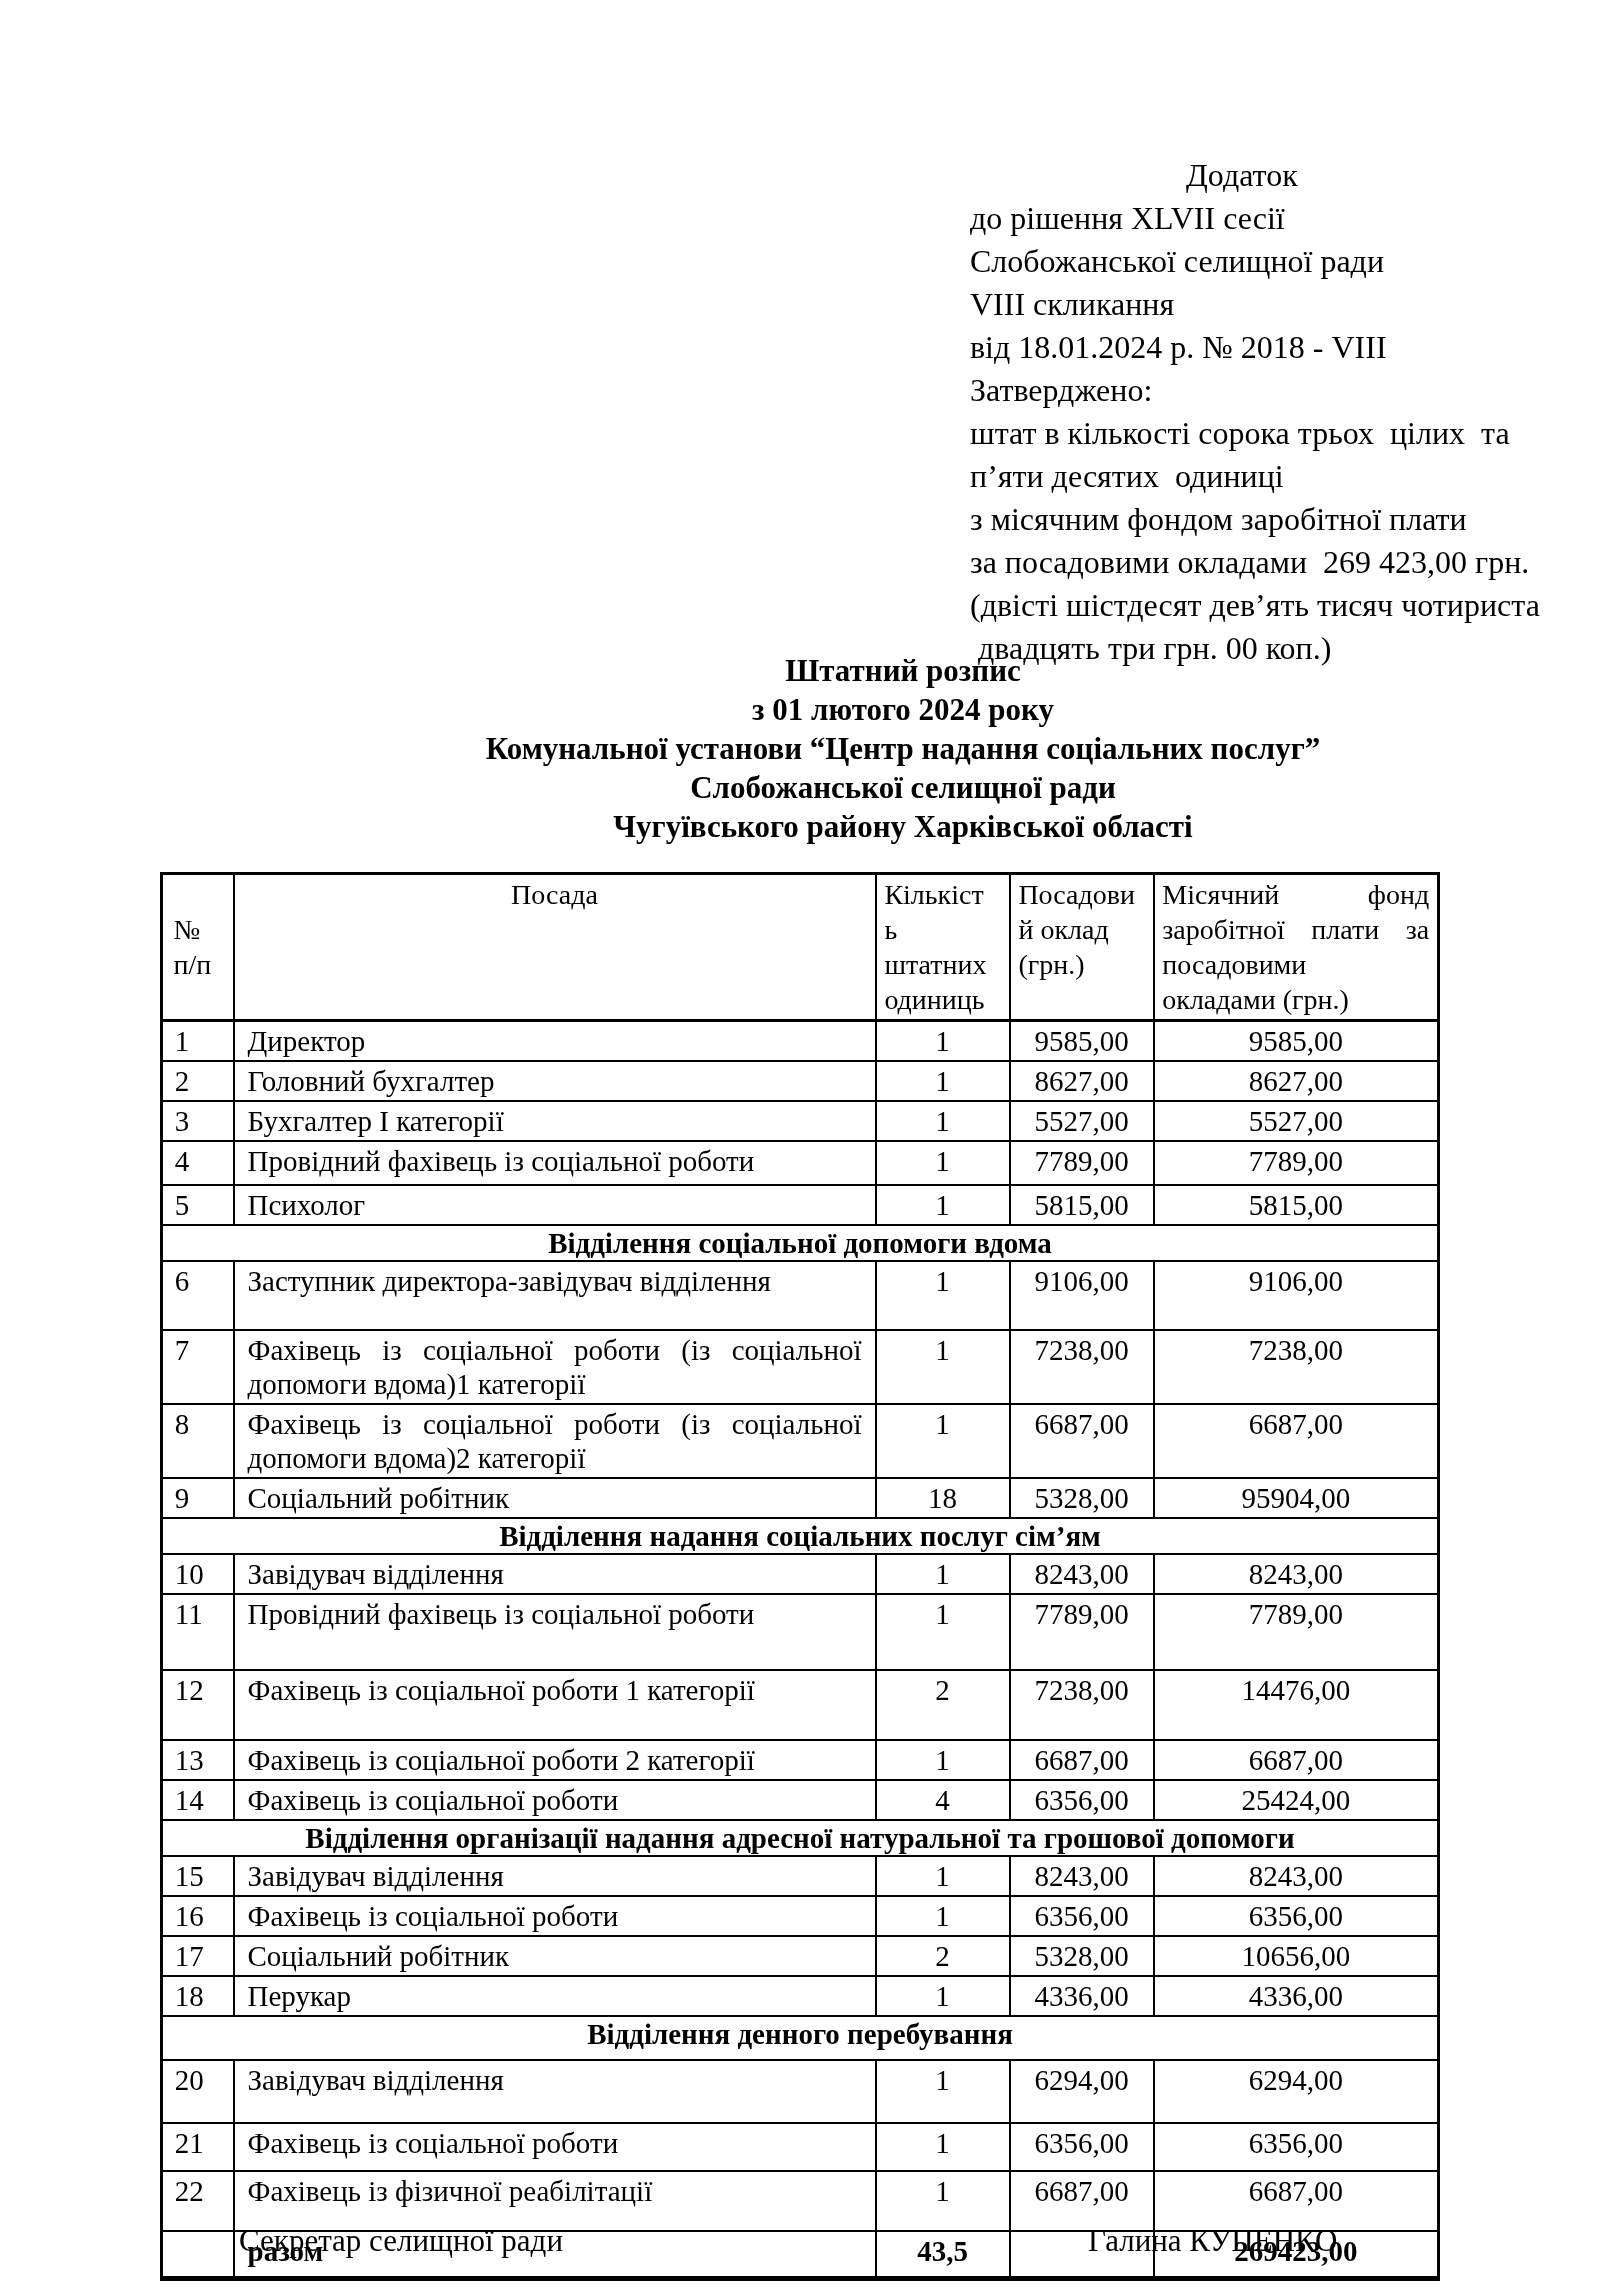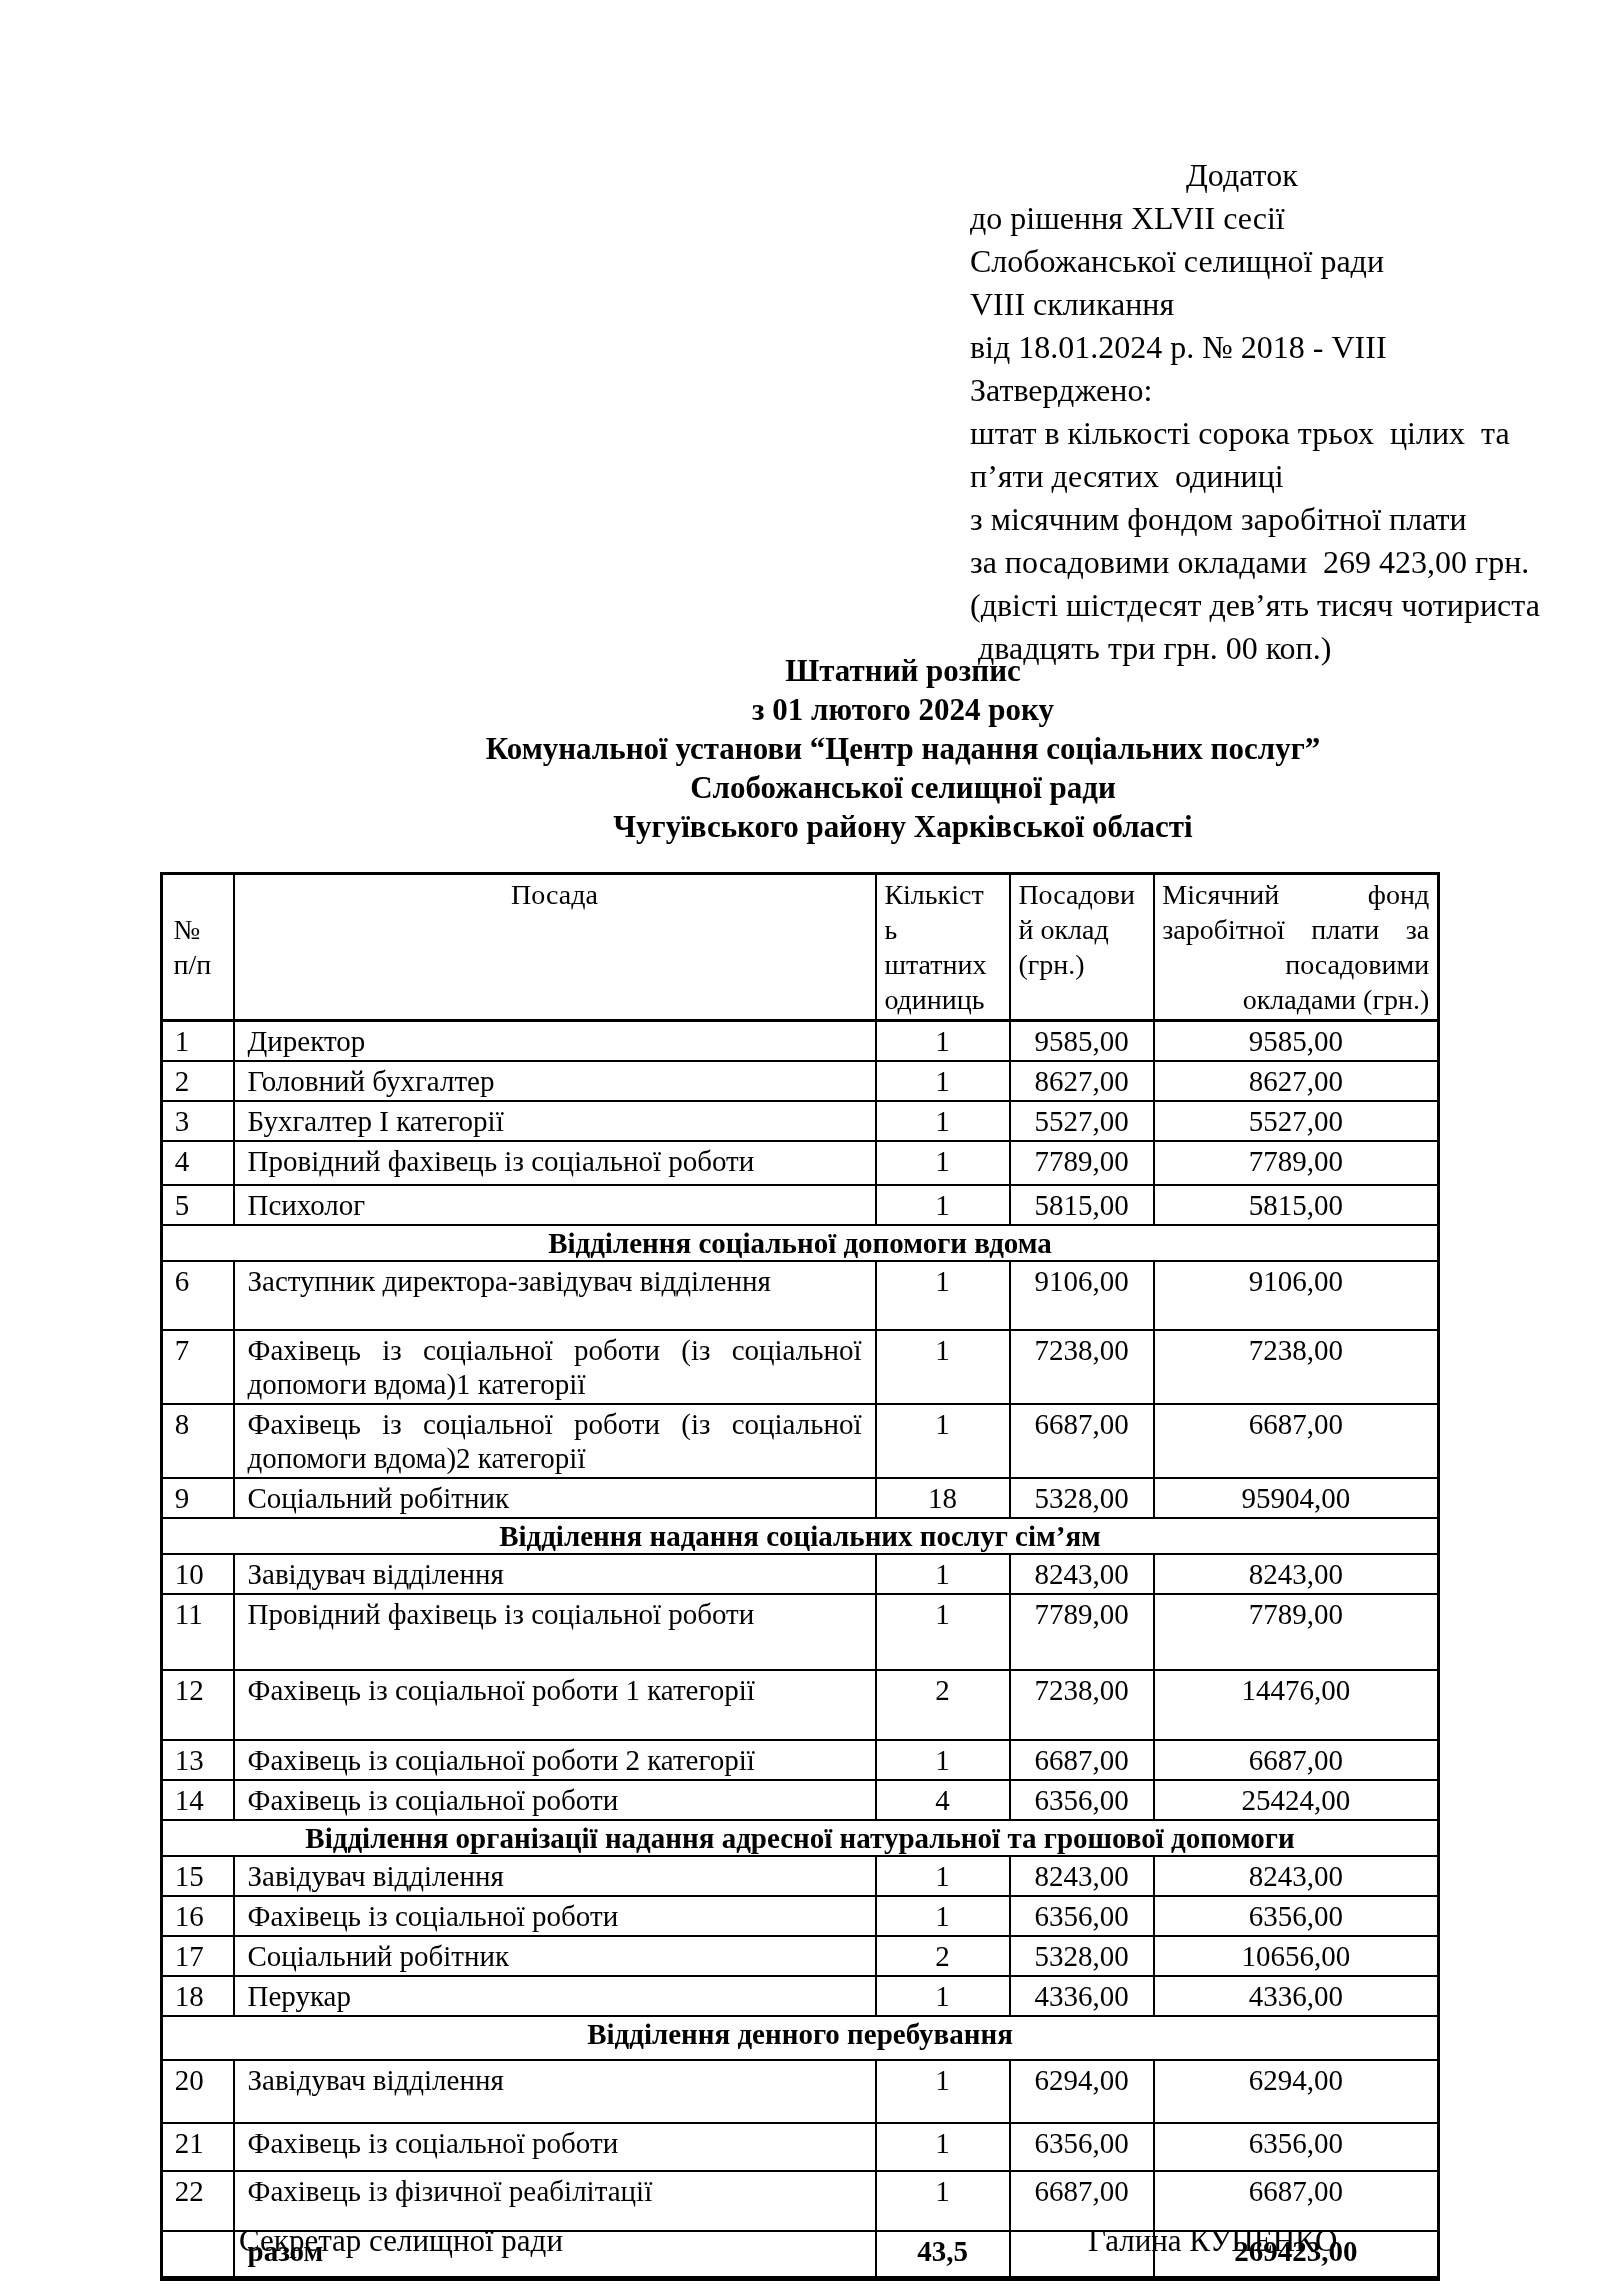--- a/index.html
+++ b/index.html
@@ -50,21 +50,21 @@
     padding:2px 5.2px;
     line-height:34px;
     overflow:hidden;
   }
   tr.head-row{height:139px;}
   tr.head-row td{font-size:28px;line-height:35px;border-bottom:3.3px solid #000;}
   .h-num{vertical-align:middle !important;padding-left:10.5px !important;white-space:pre-line;}
   .h-pos{text-align:center;}
   .h-units,.h-salary{white-space:pre-line;padding-left:7.9px !important;}
   .h-fund .jline{display:flex;justify-content:space-between;padding:0 2.6px;}
-  .h-fund .jline.single{display:block;padding:0 2.6px;text-align:right;}
+  .h-fund .jline.single{display:block;padding:0 2.6px;}
   .c-num{padding-left:11.8px !important;}
   .c-title{padding-left:13px !important;padding-right:13px !important;}
   .c-units,.c-salary,.c-fund{text-align:center;}
   tr.section-row td{font-weight:bold;text-align:center;padding:0 5.2px;}
   tr.justify-row .c-title{text-align:justify;}
   tr.total-row td{font-weight:bold;}
   
   .sign-left{
     position:absolute;left:239px;top:2222px;
     font-size:31px;line-height:37px;

